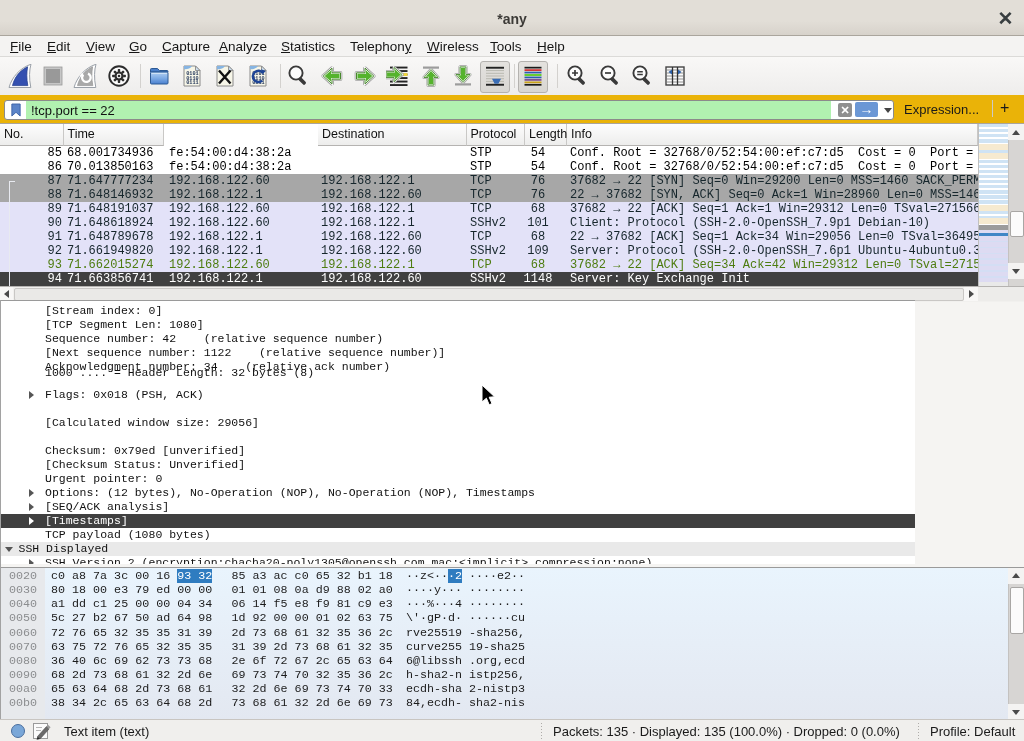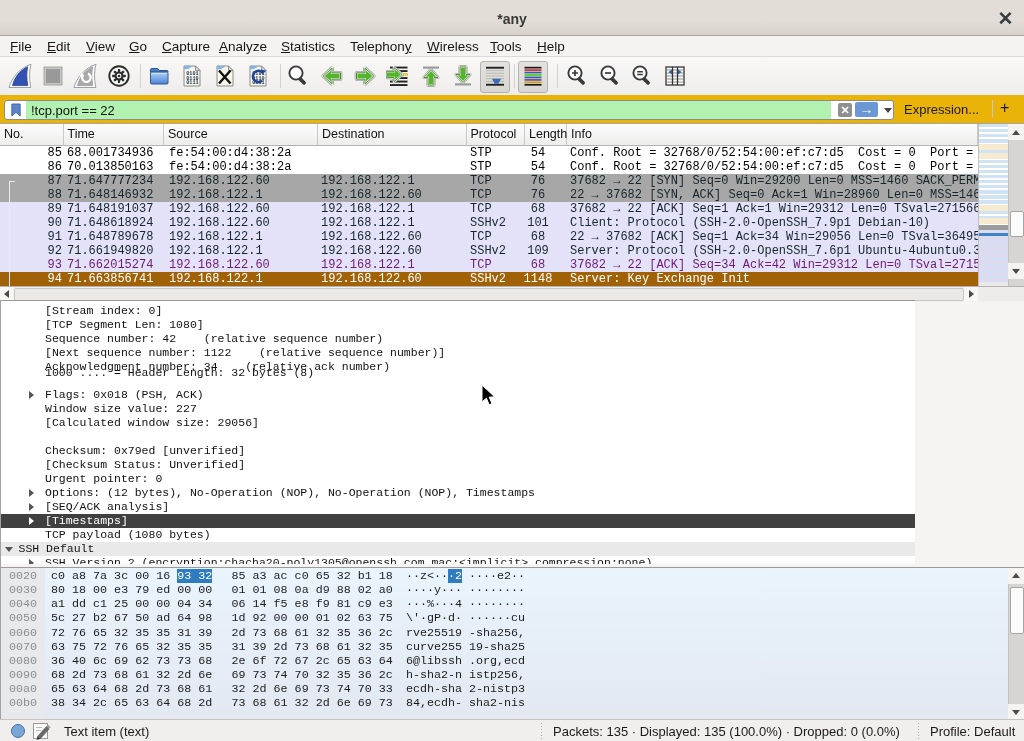--- a/index.html
+++ b/index.html
@@ -275,23 +275,20 @@
   <span id="fplus">+</span>
 </div>
 
 <div class="abs" id="plist">
     <div class="hdr" style="left:0px;width:62.5px">
       <span>No.</span>
     </div>
   <div class="hdr" style="left:63.5px;width:99.5px">
       <span>Time</span>
     </div>
-  <div class="hdr" style="left:164px;width:153px">
-      <span>Source</span>
-    </div>
   <div class="hdr" style="left:318px;width:147.5px">
       <span>Destination</span>
     </div>
   <div class="hdr" style="left:466.5px;width:57.5px">
       <span>Protocol</span>
     </div>
   <div class="hdr" style="left:525px;width:41px">
       <span>Length</span>
     </div>
   <div class="hdr" style="left:567px;width:410px">
@@ -299,22 +296,22 @@
     </div>
   <div class="hdr" style="left:978px;width:45px"></div>
   <div class="prow" style="top:22px;background:#ffffff;color:#000000"><span class="c-no">85</span><span class="c-time">68.001734936</span><span class="c-src">fe:54:00:d4:38:2a</span><span class="c-dst"></span><span class="c-proto">STP</span><span class="c-len">54</span><span class="c-info">Conf. Root = 32768/0/52:54:00:ef:c7:d5  Cost = 0  Port = 0x8005</span></div>
   <div class="prow" style="top:36px;background:#ffffff;color:#000000"><span class="c-no">86</span><span class="c-time">70.013850163</span><span class="c-src">fe:54:00:d4:38:2a</span><span class="c-dst"></span><span class="c-proto">STP</span><span class="c-len">54</span><span class="c-info">Conf. Root = 32768/0/52:54:00:ef:c7:d5  Cost = 0  Port = 0x8005</span></div>
   <div class="prow" style="top:50px;background:#a7a7a7;color:#16262c"><span class="c-no">87</span><span class="c-time">71.647777234</span><span class="c-src">192.168.122.60</span><span class="c-dst">192.168.122.1</span><span class="c-proto">TCP</span><span class="c-len">76</span><span class="c-info">37682 → 22 [SYN] Seq=0 Win=29200 Len=0 MSS=1460 SACK_PERM</span></div>
   <div class="prow" style="top:64px;background:#a7a7a7;color:#16262c"><span class="c-no">88</span><span class="c-time">71.648146932</span><span class="c-src">192.168.122.1</span><span class="c-dst">192.168.122.60</span><span class="c-proto">TCP</span><span class="c-len">76</span><span class="c-info">22 → 37682 [SYN, ACK] Seq=0 Ack=1 Win=28960 Len=0 MSS=1460</span></div>
   <div class="prow" style="top:78px;background:#e3e2f8;color:#16262c"><span class="c-no">89</span><span class="c-time">71.648191037</span><span class="c-src">192.168.122.60</span><span class="c-dst">192.168.122.1</span><span class="c-proto">TCP</span><span class="c-len">68</span><span class="c-info">37682 → 22 [ACK] Seq=1 Ack=1 Win=29312 Len=0 TSval=2715668</span></div>
   <div class="prow" style="top:92px;background:#e3e2f8;color:#16262c"><span class="c-no">90</span><span class="c-time">71.648618924</span><span class="c-src">192.168.122.60</span><span class="c-dst">192.168.122.1</span><span class="c-proto">SSHv2</span><span class="c-len">101</span><span class="c-info">Client: Protocol (SSH-2.0-OpenSSH_7.9p1 Debian-10)</span></div>
   <div class="prow" style="top:106px;background:#e3e2f8;color:#16262c"><span class="c-no">91</span><span class="c-time">71.648789678</span><span class="c-src">192.168.122.1</span><span class="c-dst">192.168.122.60</span><span class="c-proto">TCP</span><span class="c-len">68</span><span class="c-info">22 → 37682 [ACK] Seq=1 Ack=34 Win=29056 Len=0 TSval=364956</span></div>
   <div class="prow" style="top:120px;background:#e3e2f8;color:#16262c"><span class="c-no">92</span><span class="c-time">71.661949820</span><span class="c-src">192.168.122.1</span><span class="c-dst">192.168.122.60</span><span class="c-proto">SSHv2</span><span class="c-len">109</span><span class="c-info">Server: Protocol (SSH-2.0-OpenSSH_7.6p1 Ubuntu-4ubuntu0.3)</span></div>
-  <div class="prow" style="top:134px;background:#e3e2f8;color:#701a75"><span class="c-no">93</span><span class="c-time">71.662015274</span><span class="c-src">192.168.122.60</span><span class="c-dst">192.168.122.1</span><span class="c-proto">TCP</span><span class="c-len">68</span><span class="c-info">37682 → 22 [ACK] Seq=34 Ack=42 Win=29312 Len=0 TSval=27156</span></div>
-  <div class="prow" style="top:148px;background:#a16207;color:#ffffff"><span class="c-no">94</span><span class="c-time">71.663856741</span><span class="c-src">192.168.122.1</span><span class="c-dst">192.168.122.60</span><span class="c-proto">SSHv2</span><span class="c-len">1148</span><span class="c-info">Server: Key Exchange Init</span></div>
+  <div class="prow" style="top:134px;background:#e3e2f8;color:#4d7c0f"><span class="c-no">93</span><span class="c-time">71.662015274</span><span class="c-src">192.168.122.60</span><span class="c-dst">192.168.122.1</span><span class="c-proto">TCP</span><span class="c-len">68</span><span class="c-info">37682 → 22 [ACK] Seq=34 Ack=42 Win=29312 Len=0 TSval=27156</span></div>
+  <div class="prow" style="top:148px;background:#404040;color:#ffffff"><span class="c-no">94</span><span class="c-time">71.663856741</span><span class="c-src">192.168.122.1</span><span class="c-dst">192.168.122.60</span><span class="c-proto">SSHv2</span><span class="c-len">1148</span><span class="c-info">Server: Key Exchange Init</span></div>
   <div style="position:absolute;left:9px;top:57px;width:1px;height:105px;background:#e8eaf0"></div>
   <div style="position:absolute;left:9px;top:57px;width:6px;height:1px;background:#e8eaf0"></div>
   <div id="minimap">
       <div style="position:absolute;left:0;top:0;width:30px;height:101px;background:repeating-linear-gradient(#cfe3f4 0 3.2px,#ffffff 3.2px 5.1px)"></div>
       <div style="position:absolute;left:0;top:20px;width:30px;height:6px;background:#f6ead0"></div>
       <div style="position:absolute;left:0;top:29px;width:30px;height:6px;background:#f6ead0"></div>
       <div style="position:absolute;left:0;top:81px;width:30px;height:6px;background:#f6ead0"></div>
       <div style="position:absolute;left:0;top:94px;width:30px;height:6px;background:#f6ead0"></div>
       <div style="position:absolute;left:0;top:101px;width:30px;height:4.5px;background:#9c9c9c"></div>
       <div style="position:absolute;left:0;top:105.5px;width:30px;height:52.5px;background:repeating-linear-gradient(#dddbf2 0 4.5px,#d4def4 4.5px 6px)"></div>
@@ -337,30 +334,29 @@
   </div>
 
 <div class="abs" id="dpane">
     <div class="dline" style="top:3px"><span style="position:absolute;left:45px">[Stream index: 0]</span></div>
   <div class="dline" style="top:17px"><span style="position:absolute;left:45px">[TCP Segment Len: 1080]</span></div>
   <div class="dline" style="top:31px"><span style="position:absolute;left:45px">Sequence number: 42    (relative sequence number)</span></div>
   <div class="dline" style="top:45px"><span style="position:absolute;left:45px">[Next sequence number: 1122    (relative sequence number)]</span></div>
   <div class="dline" style="top:59px"><span style="position:absolute;left:45px">Acknowledgment number: 34    (relative ack number)</span></div>
   <div class="dline" style="top:65px"><span style="position:absolute;left:45px">1000 .... = Header Length: 32 bytes (8)</span></div>
   <div class="dline" style="top:87px"><span class="tri-r" style="left:29px;top:3px;border-left-color:#555"></span><span style="position:absolute;left:45px">Flags: 0x018 (PSH, ACK)</span></div>
-  <div class="dline" style="top:101px"><span style="position:absolute;left:45px">Window size value: 227</span></div>
   <div class="dline" style="top:115px"><span style="position:absolute;left:45px">[Calculated window size: 29056]</span></div>
   <div class="dline" style="top:143px"><span style="position:absolute;left:45px">Checksum: 0x79ed [unverified]</span></div>
   <div class="dline" style="top:157px"><span style="position:absolute;left:45px">[Checksum Status: Unverified]</span></div>
   <div class="dline" style="top:171px"><span style="position:absolute;left:45px">Urgent pointer: 0</span></div>
   <div class="dline" style="top:185px"><span class="tri-r" style="left:29px;top:3px;border-left-color:#555"></span><span style="position:absolute;left:45px">Options: (12 bytes), No-Operation (NOP), No-Operation (NOP), Timestamps</span></div>
   <div class="dline" style="top:199px"><span class="tri-r" style="left:29px;top:3px;border-left-color:#555"></span><span style="position:absolute;left:45px">[SEQ/ACK analysis]</span></div>
   <div class="dline dsel" style="top:213px"><span class="tri-r" style="left:29px;top:3px;border-left-color:#fff"></span><span style="position:absolute;left:45px">[Timestamps]</span></div>
   <div class="dline" style="top:227px"><span style="position:absolute;left:45px">TCP payload (1080 bytes)</span></div>
-  <div class="dline dgrey" style="top:241px"><span class="tri-d" style="left:5px;top:4.5px"></span><span style="position:absolute;left:18.5px">SSH Default</span></div>
+  <div class="dline dgrey" style="top:241px"><span class="tri-d" style="left:5px;top:4.5px"></span><span style="position:absolute;left:18.5px">SSH Displayed</span></div>
   <div class="dline" style="top:255px"><span class="tri-r" style="left:29px;top:3px;border-left-color:#555"></span><span style="position:absolute;left:45px">SSH Version 2 (encryption:chacha20-poly1305@openssh.com mac:&lt;implicit&gt; compression:none)</span></div>
   <div class="sbv" style="left:1008px;top:0;width:16px;height:263px;background:#f7f6f5"></div>
   <div class="sbbtn" style="left:1008px;top:0"></div>
   <div class="arr" style="left:1012px;top:6px;border-left:4px solid transparent;border-right:4px solid transparent;border-bottom:5px solid #4a4a4a"></div>
   <div class="thumbv" style="left:1009.5px;top:19px;height:83px;background:#d5d3d1"></div>
   <div class="sbbtn" style="left:1008px;top:247px"></div>
   <div class="arr" style="left:1012px;top:253px;border-left:4px solid transparent;border-right:4px solid transparent;border-top:5px solid #4a4a4a"></div>
   </div>
 
 <div class="abs" id="hpane">

